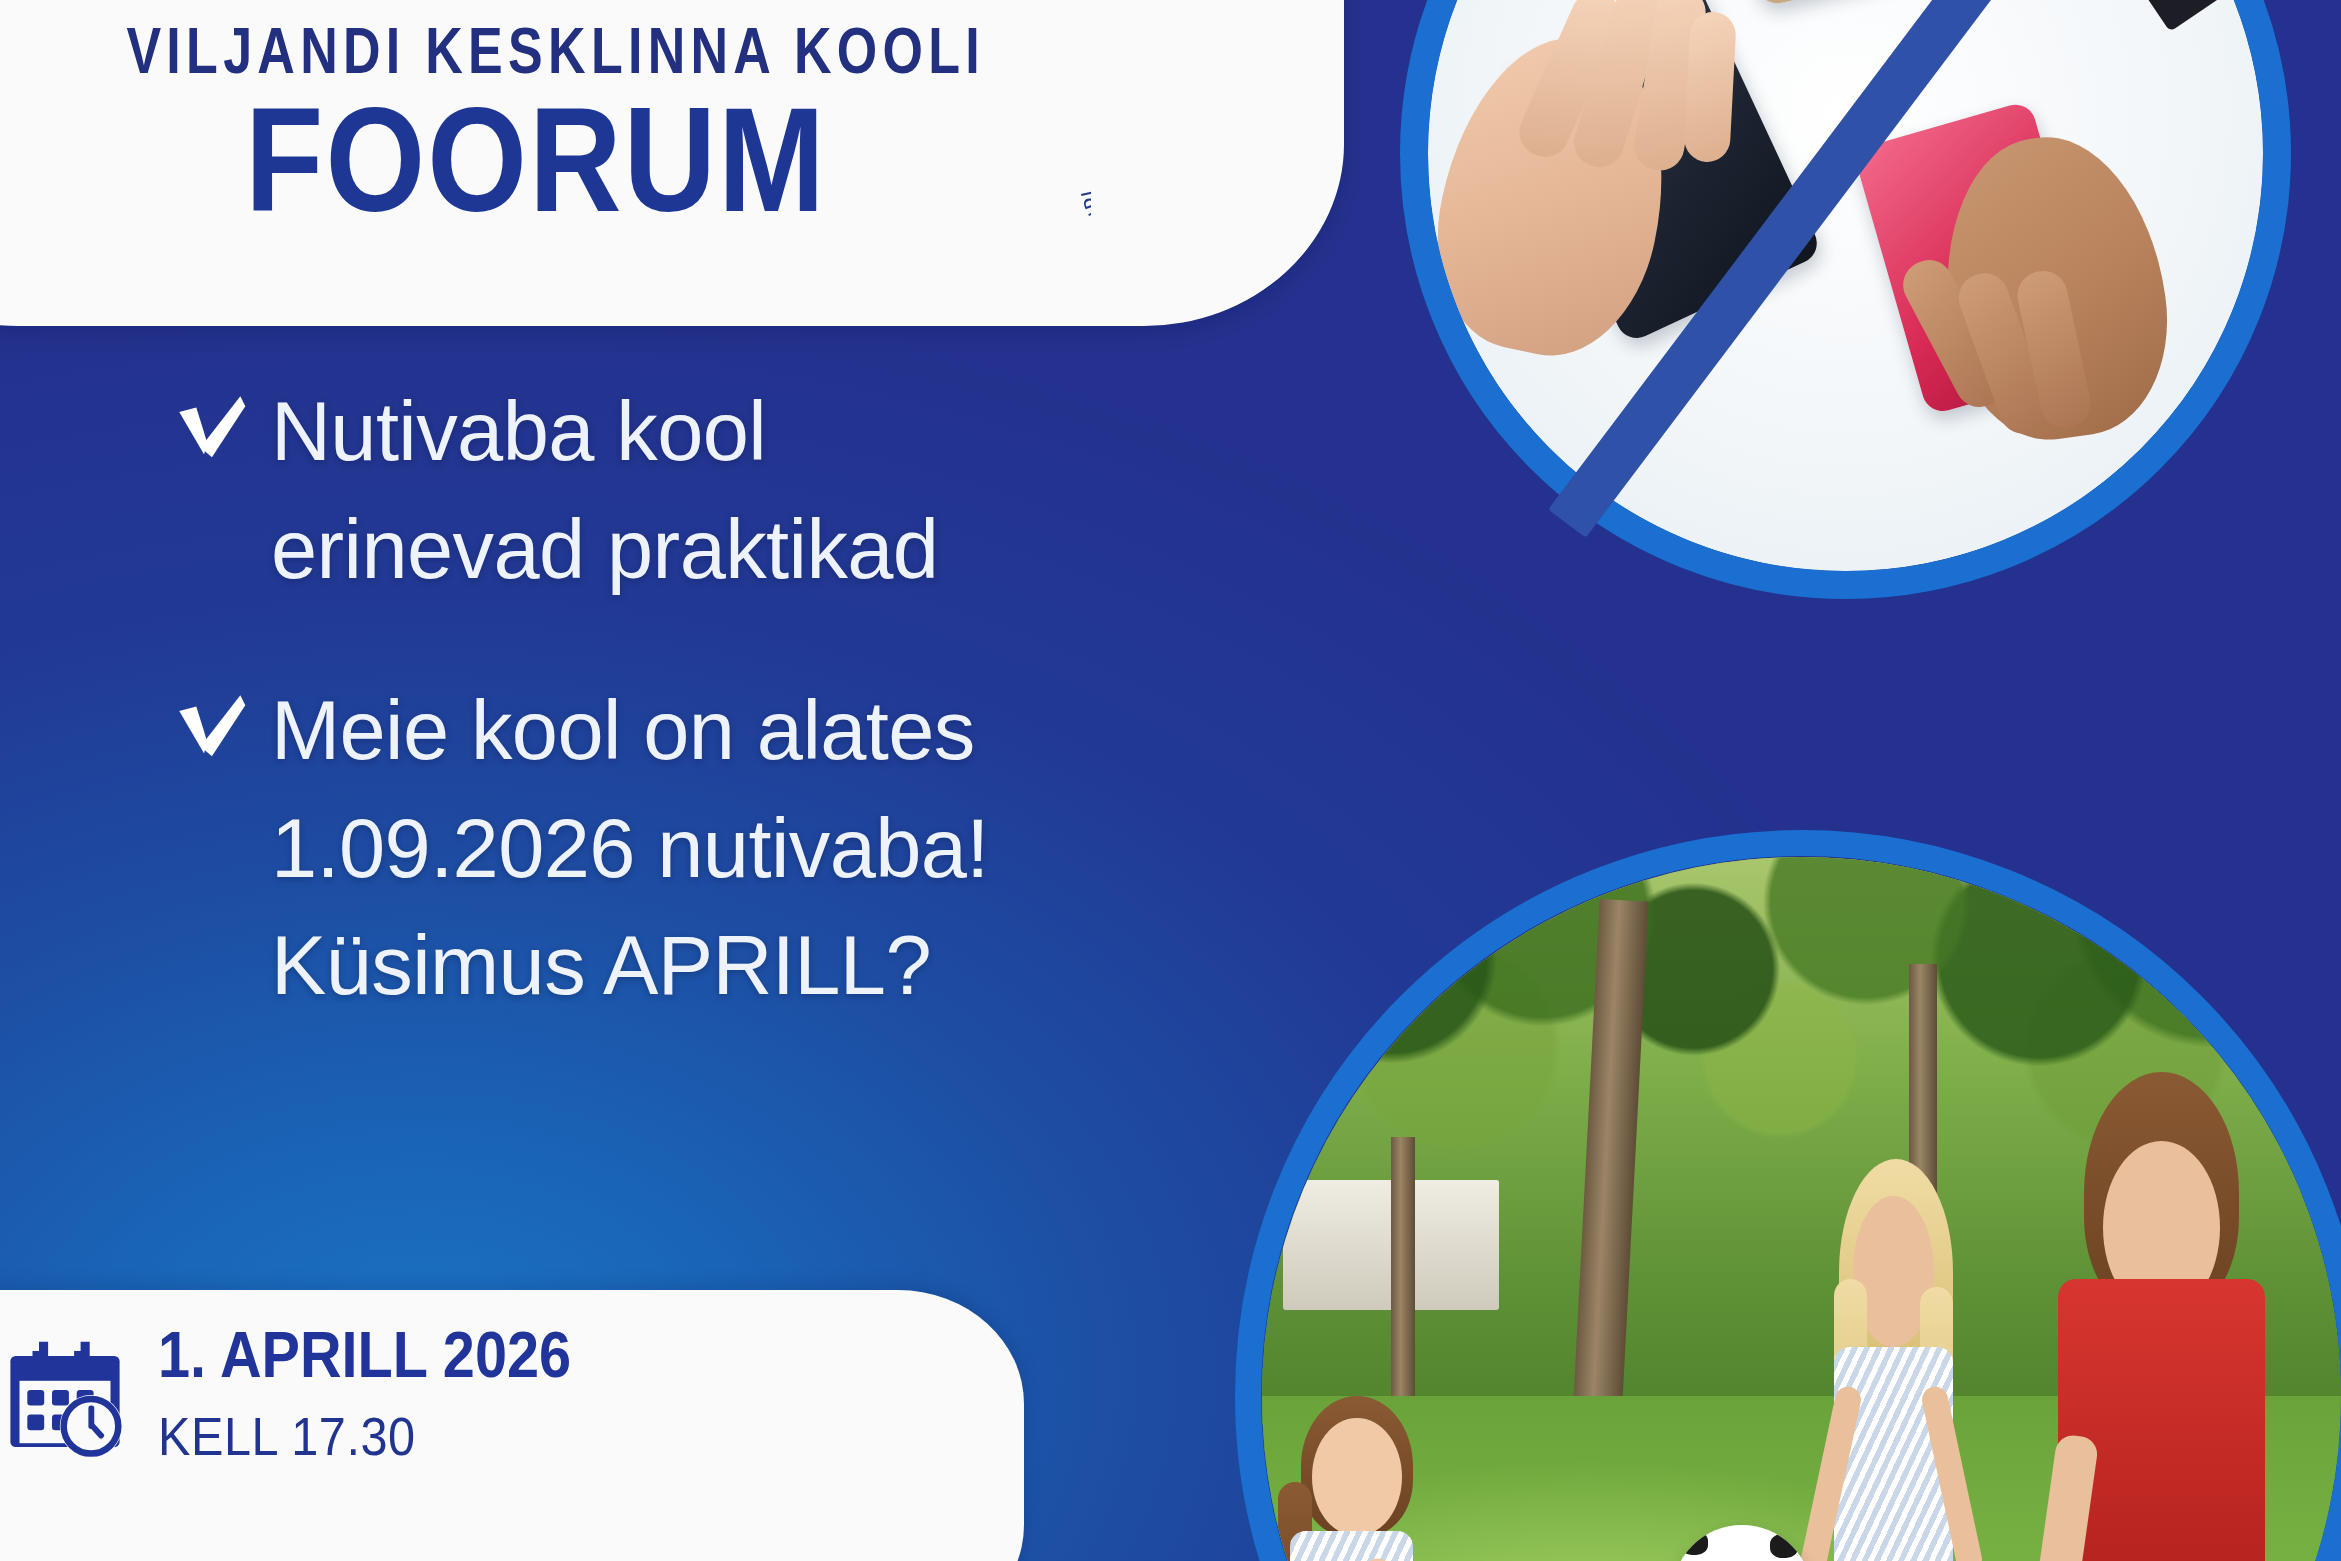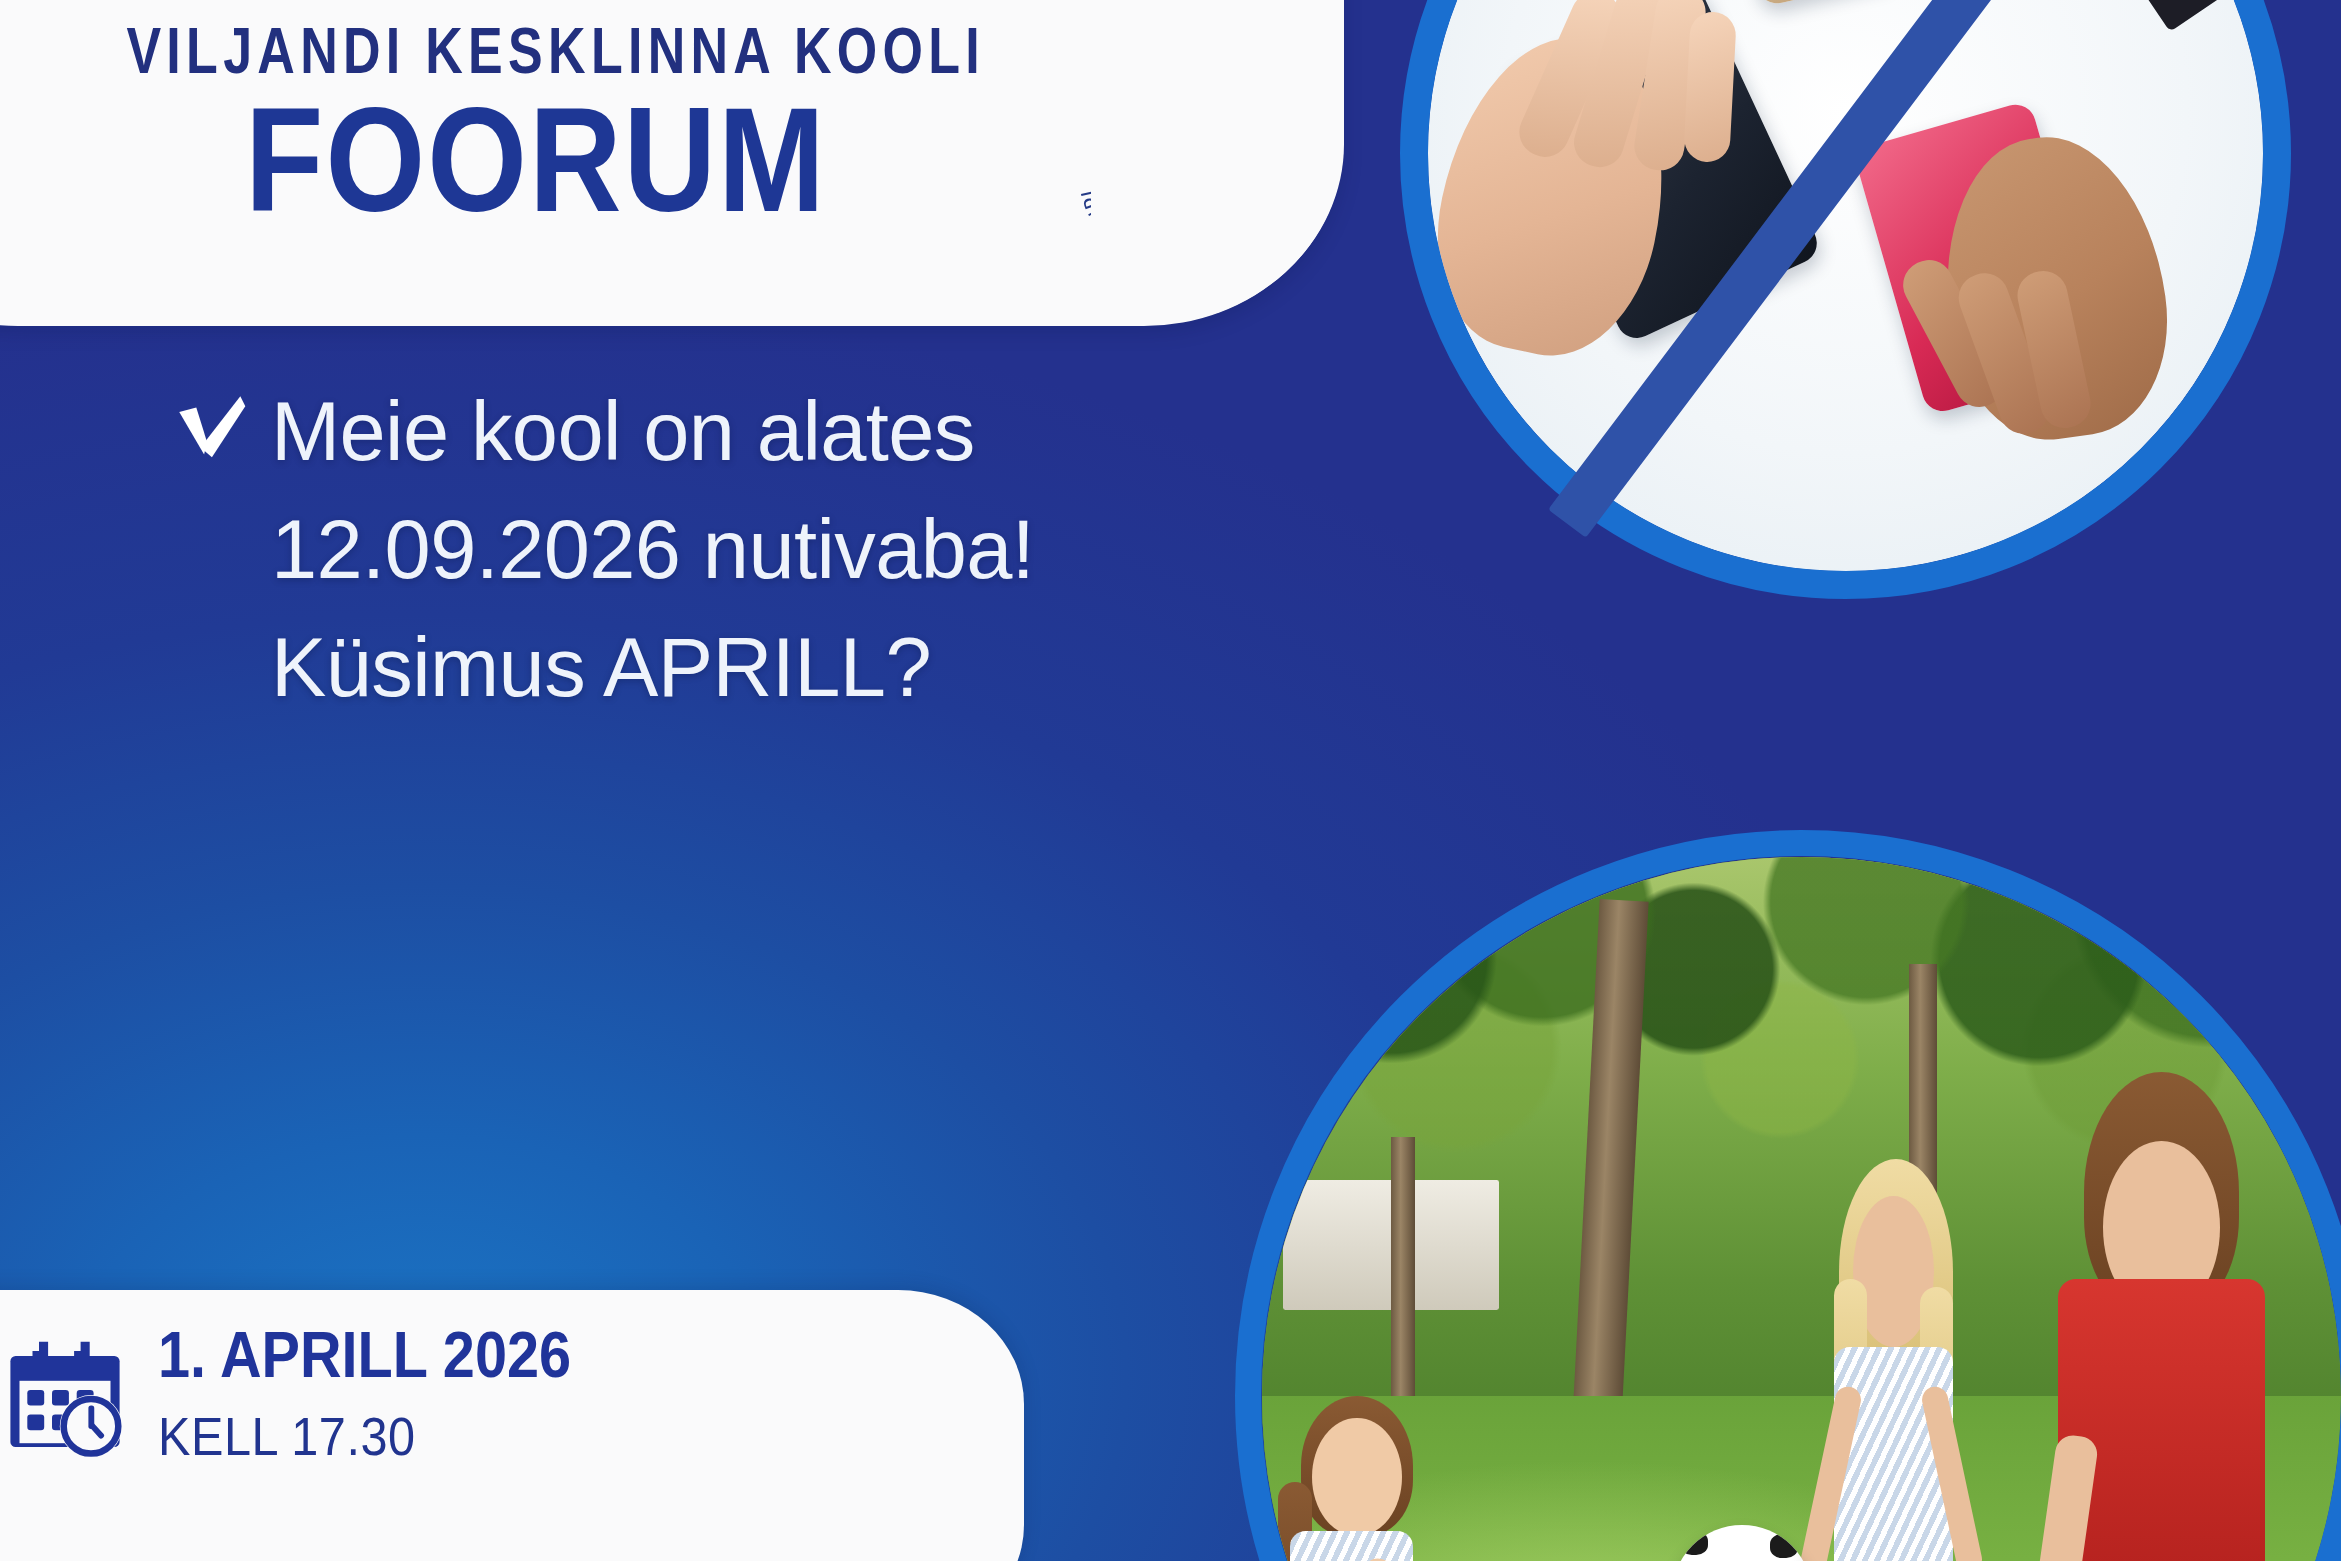--- a/index.html
+++ b/index.html
@@ -338,31 +338,43 @@
             <textPath href="#logoArcBot" startOffset="60%">VILJANDI</textPath>
           </text>
         </svg>
       </div>
 
     </div>
   </div>
 
   <div class="bullets">
 
+    <div class="bullet">
+      <span class="check-icon">
+        <svg viewBox="0 0 100 100" aria-hidden="true">
+          <path d="M6 28 L30 22 L45 70 L41 88 Z" fill="#ffffff"></path>
+          <path d="M92 6 L99 20 L52 92 L36 78 Z" fill="#ffffff"></path>
+        </svg>
+      </span>
+      <div class="bullet-text">
+        <span class="ln">Nutivaba kool</span>
+        <span class="ln">erinevad praktikad</span>
+      </div>
+    </div>
 
     <div class="bullet">
       <span class="check-icon">
         <svg viewBox="0 0 100 100" aria-hidden="true">
           <path d="M6 28 L30 22 L45 70 L41 88 Z" fill="#ffffff"></path>
           <path d="M92 6 L99 20 L52 92 L36 78 Z" fill="#ffffff"></path>
         </svg>
       </span>
       <div class="bullet-text">
         <span class="ln">Meie kool on alates</span>
-        <span class="ln">12.09.2026 nutivaba!</span>
+        <span class="ln">1.09.2026 nutivaba!</span>
         <span class="ln">Küsimus APRILL?</span>
       </div>
     </div>
 
   </div>
 
   <div class="date-badge">
     <div class="badge-inner">
       <span class="cal-icon">
         <svg viewBox="0 0 100 100" aria-hidden="true">

